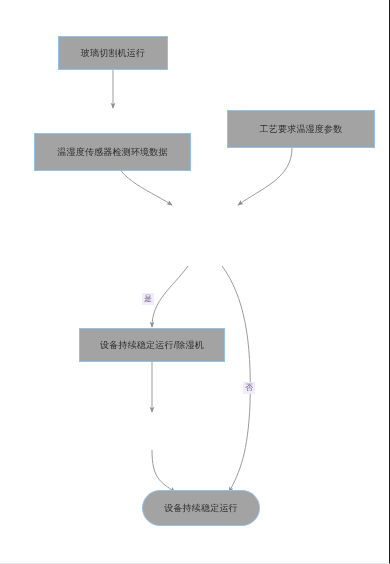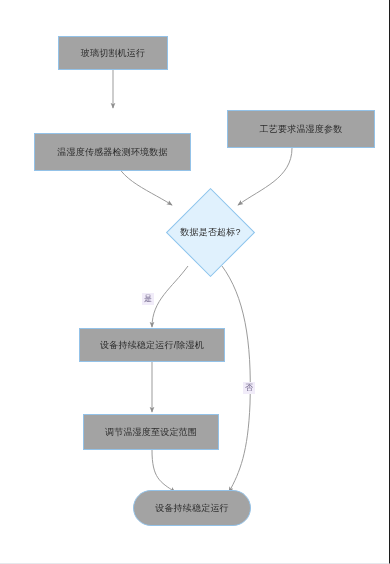--- a/index.html
+++ b/index.html
@@ -121,34 +121,27 @@
   </div>
 
   <div class="node" id="node-sensor" style="left:34px; top:110px; width:157px; height:38px;margin-top:23px;">
     <span>温湿度传感器检测环境数据</span>
   </div>
 
   <div class="node" id="node-spec" style="left:227px; top:110px; width:148px; height:38px;">
     <span>工艺要求温湿度参数</span>
   </div>
 
-  <div class="node-decision" id="node-decision" style="left:160px; top:198px; width:101px; height:68px;">
-    <div class="diamond-shape"></div>
-    <div class="diamond-label">数据是否超标?</div>
-  </div>
 
   <div class="node" id="node-trigger" style="left:79px; top:328px; width:146px; height:34px;">
     <span>设备持续稳定运行/除湿机</span>
   </div>
 
-  <div class="node" id="node-adjust" style="left:83px; top:414px; width:136px; height:36px;">
-    <span>调节温湿度至设定范围</span>
-  </div>
 
-  <div class="node" id="node-stable" style="left:133px; top:490px; width:118px; height:36px;border-radius:18px;">
+  <div class="node" id="node-stable" style="left:142px; top:490px; width:118px; height:36px;border-radius:18px;">
     <span>设备持续稳定运行</span>
   </div>
 
   <div class="edge-label" id="edge-label-yes" style="left:142px; top:293px;">是</div>
 
   <div class="edge-label" id="edge-label-no" style="left:243px; top:382px;">否</div>
 
 </div>
 
 </body></html>

